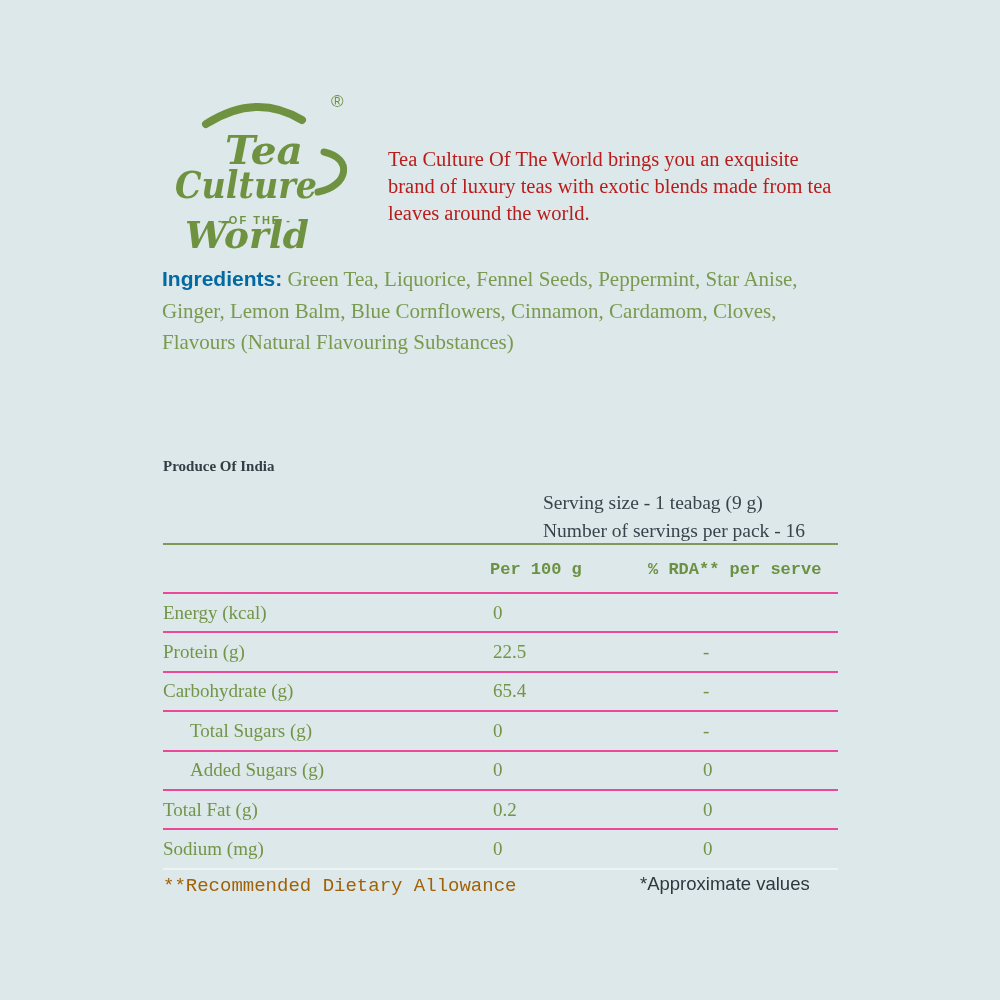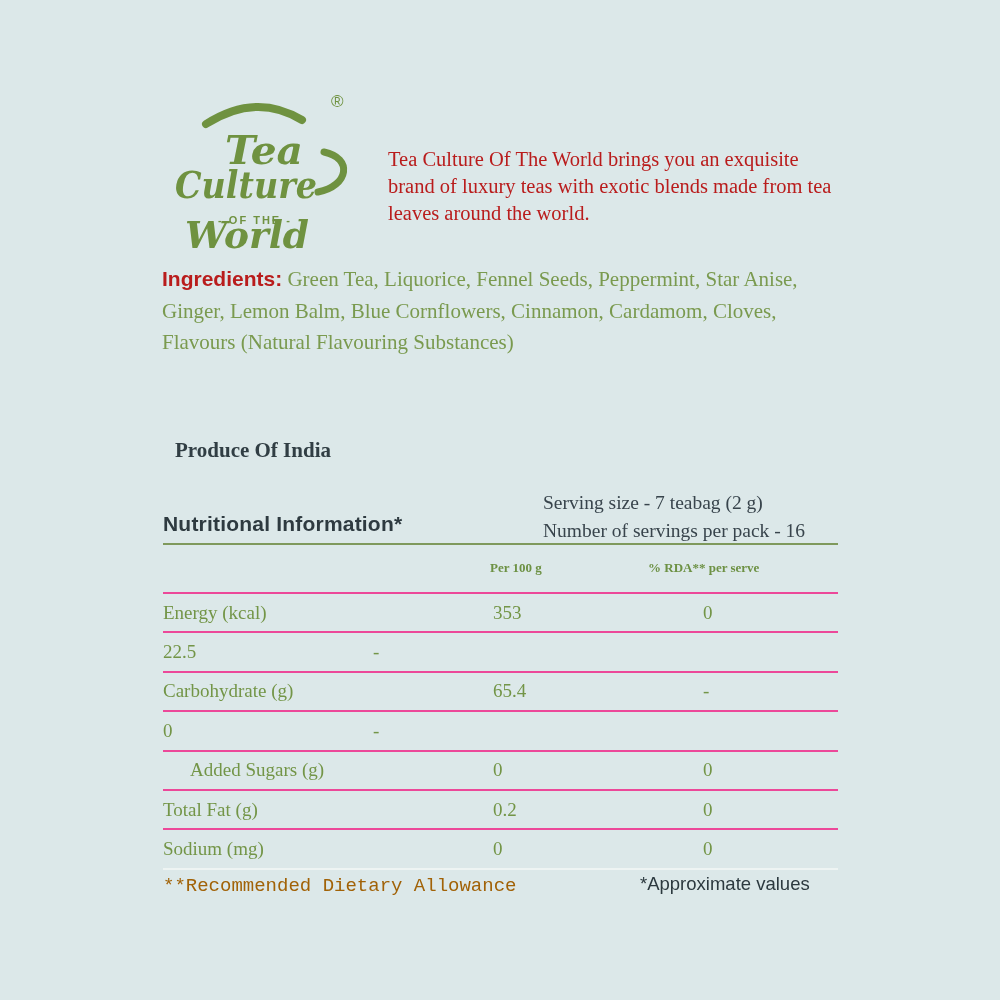--- a/index.html
+++ b/index.html
@@ -17,38 +17,38 @@
          font-family: "Liberation Sans", sans-serif; }
 
   
   .desc { position: absolute; left: 388px; top: 146px; width: 456px;
           font-size: 20.5px; line-height: 27px; color: #b91c1c; }
 
   
   .ingredients { position: absolute; left: 162px; top: 263px; width: 692px;
                  font-size: 21px; line-height: 31.5px; color: #7a9a4f; }
   .ing-label { font-family: "Liberation Sans", sans-serif; font-weight: bold;
-               color: #b91c1c; font-size: 21px; }
+               color: #0369a1; font-size: 21px; }
 
   
-  .origin { position: absolute; left: 163px; top: 438px; font-size: 21px;
-            font-weight: 600; color: #313e44; margin-left: 12px; }
+  .origin { position: absolute; left: 163px; top: 458px; font-size: 15px;
+            font-weight: 600; color: #313e44; }
 
   
   .nutri-title { position: absolute; left: 163px; top: 512px;
                  font-family: "Liberation Sans", sans-serif; font-weight: bold;
                  font-size: 21px; color: #2e3a40; letter-spacing: 0.2px; }
   .serving { position: absolute; left: 543px; top: 489px; font-size: 19.5px;
              line-height: 27.5px; color: #38444c; }
 
   
   .table { position: absolute; left: 163px; top: 543px; width: 675px;
            border-top: 2px solid #7f995c; }
   .thead { position: relative; height: 47px; }
-  .thead span { position: absolute; top: 15px; font-size: 13px; font-weight: bold; color: #6d9144; }
+  .thead span { position: absolute; top: 15px; font-size: 17px; font-weight: bold; color: #6d9144; font-family: Liberation Mono, monospace; }
   .col2h { left: 327px; }
   .col3h { left: 485px; }
   .trow { display: flex; align-items: center; height: 39.4px;
           border-top: 2px solid #ec4899; font-size: 19px; color: #739547; }
   .trow .c1 { width: 330px; }
   .trow.indent .c1 { padding-left: 27px; }
   .trow .c2 { width: 210px; }
   .trow .c3 { flex: 1; }
   .tbottom { border-top: 2px solid #eef4f3; height: 0; }
 
@@ -74,46 +74,46 @@
     </svg>
   </div>
   <div class="reg">®</div>
 
   <p class="desc">Tea Culture Of The World brings you an exquisite brand of luxury teas with exotic blends made from tea leaves around the world.</p>
 
   <p class="ingredients"><span class="ing-label">Ingredients:</span><span> Green Tea, Liquorice, Fennel Seeds, Peppermint, Star Anise, Ginger, Lemon Balm, Blue Cornflowers, Cinnamon, Cardamom, Cloves, Flavours (Natural Flavouring Substances)</span></p>
 
   <div class="origin">Produce Of India</div>
 
-  <div class="nutri-title">Nutritional Information*</div>
   <div class="serving">
-    <div>Serving size - 7 teabag (2 g)</div>
+    <div>Serving size - 1 teabag (9 g)</div>
     <div>Number of servings per pack - 16</div>
   </div>
 
   <div class="table">
     <div class="thead">
       <span class="col2h">Per 100 g</span>
       <span class="col3h">% RDA** per serve</span>
     </div>
     <div class="trow">
       <span class="c1">Energy (kcal)</span>
-      <span class="c2">353</span>
       <span class="c3">0</span>
     </div>
     <div class="trow">
+      <span class="c1">Protein (g)</span>
       <span class="c2">22.5</span>
       <span class="c3">-</span>
     </div>
     <div class="trow">
       <span class="c1">Carbohydrate (g)</span>
       <span class="c2">65.4</span>
       <span class="c3">-</span>
     </div>
     <div class="trow indent">
+      <span class="c1">Total Sugars (g)</span>
       <span class="c2">0</span>
       <span class="c3">-</span>
     </div>
     <div class="trow indent">
       <span class="c1">Added Sugars (g)</span>
       <span class="c2">0</span>
       <span class="c3">0</span>
     </div>
     <div class="trow">
       <span class="c1">Total Fat (g)</span>

